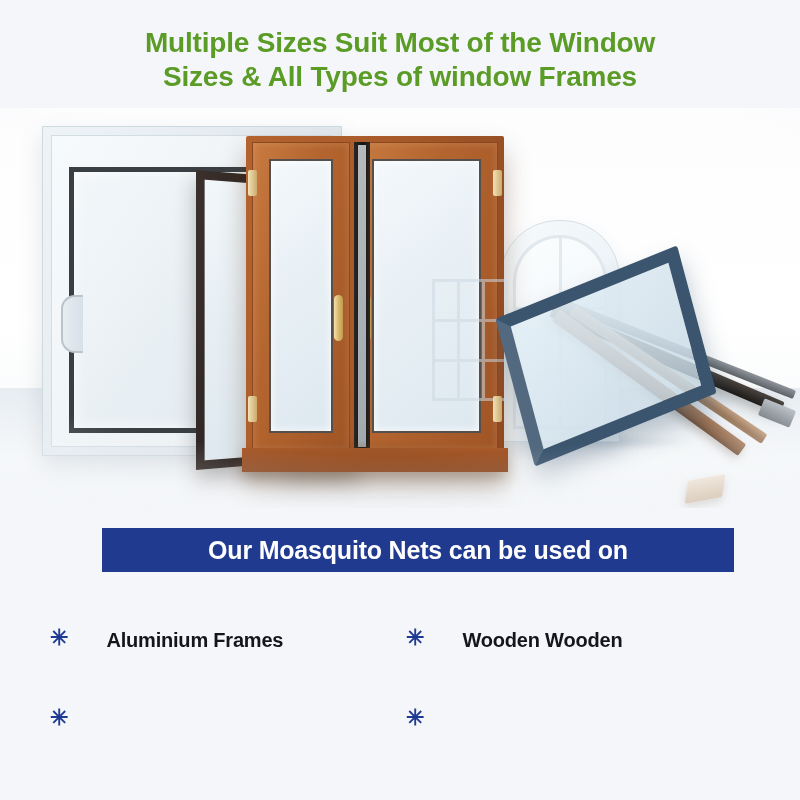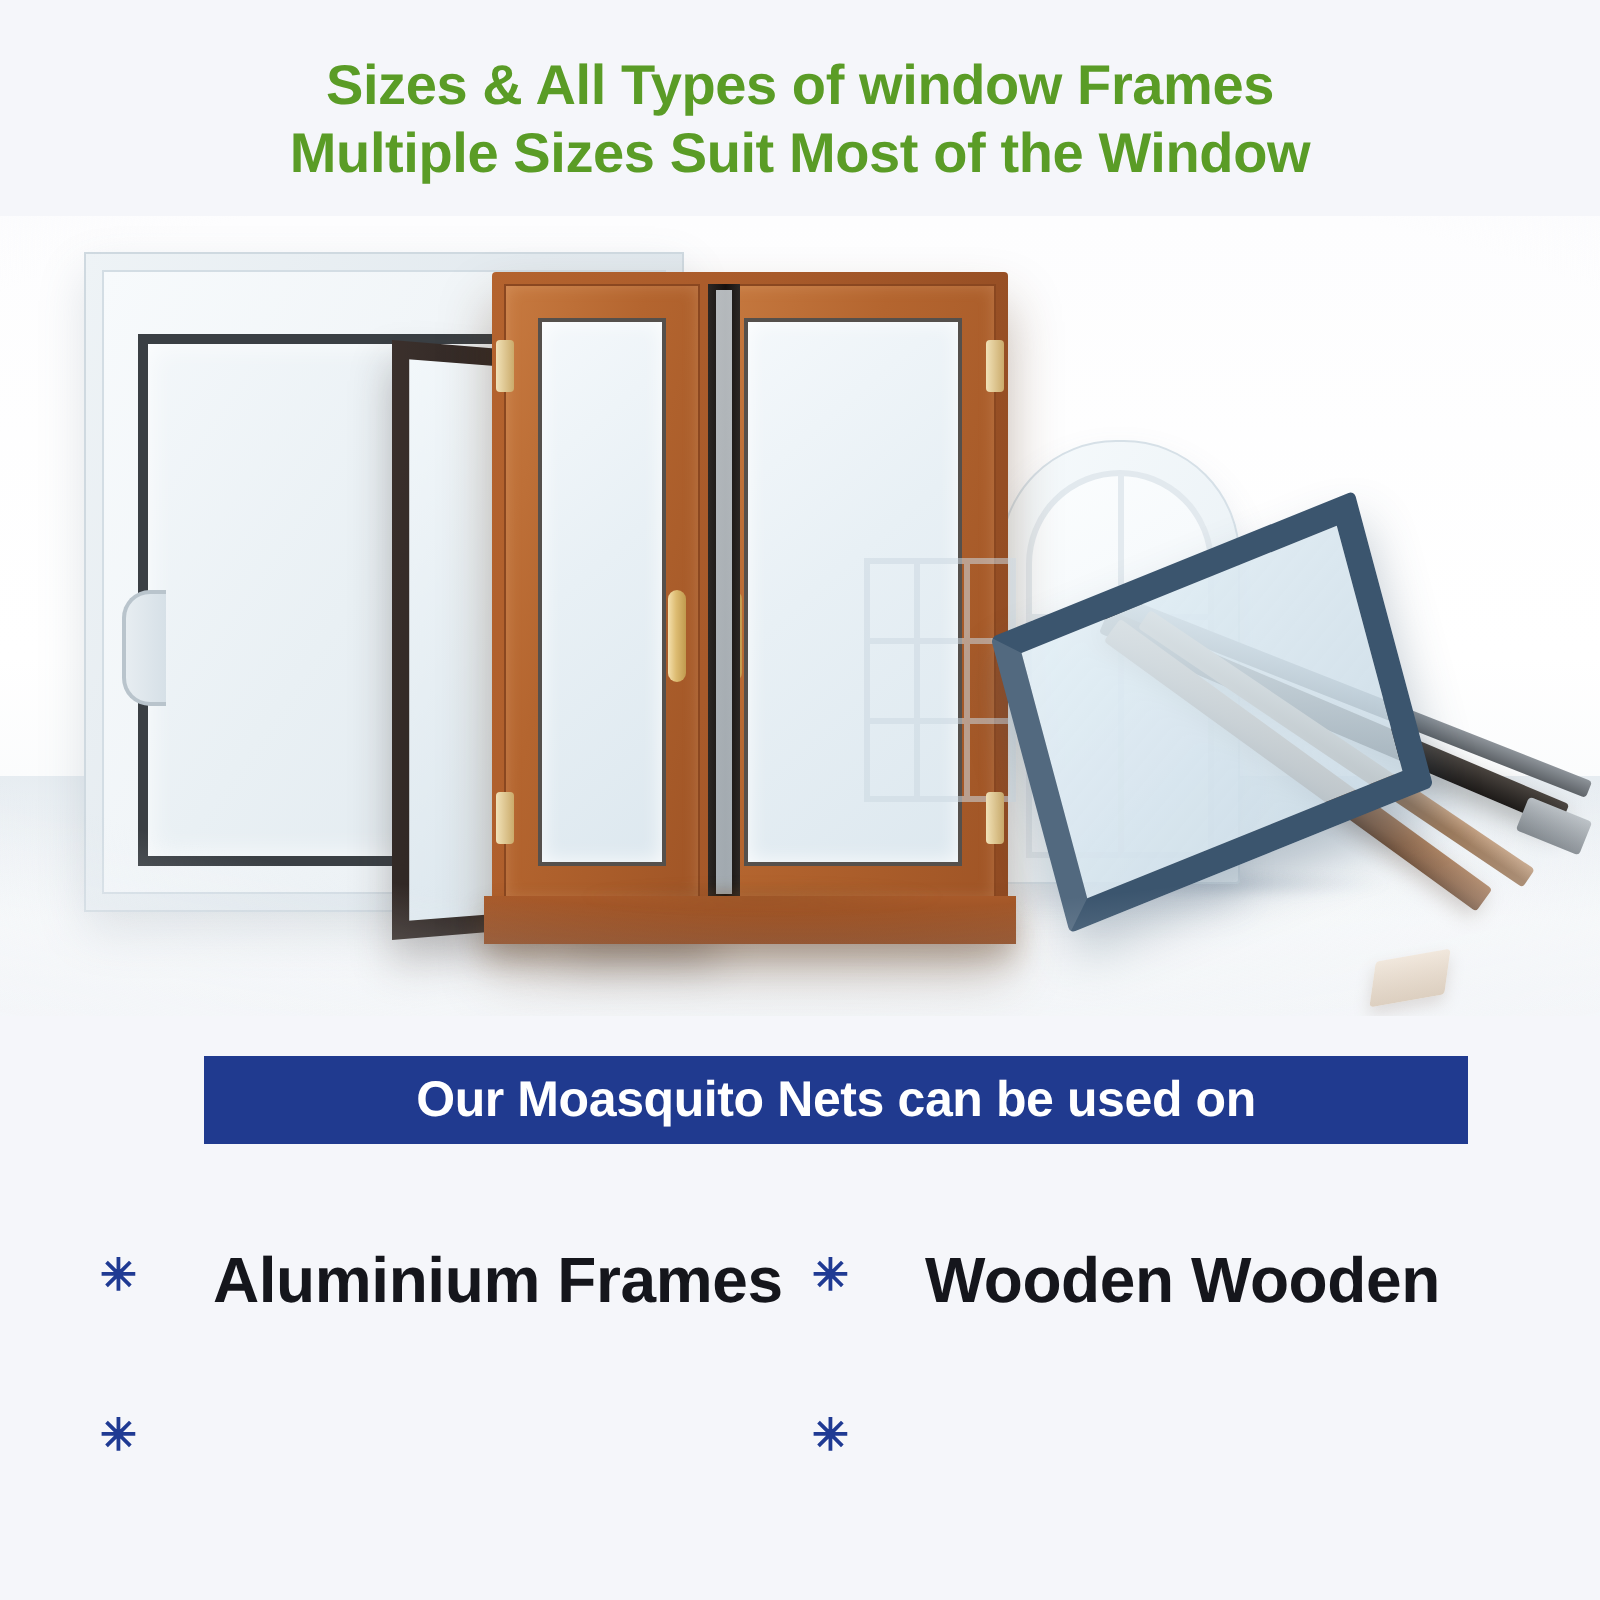--- a/index.html
+++ b/index.html
@@ -305,34 +305,34 @@
     color:#1f3a93;
     font-size:22px;
     font-weight:bold;
     line-height:1;
     margin-right:38px;
     flex:0 0 auto;
     transform: translateY(-2px);
   }
   .feat-label {
     color:#15161c;
-    font-size:32px;
+    font-size:20px;
     font-weight:bold;
     white-space:nowrap;
     letter-spacing:-0.2px;
   }
 </style>
 </head>
 <body>
 
 <div class="page">
 
   <div class="headline">
+    <span class="headline-line">Multiple Sizes Suit Most of the Window</span>
     <span class="headline-line">Sizes &amp; All Types of window Frames</span>
-    <span class="headline-line">Multiple Sizes Suit Most of the Window</span>
   </div>
 
   <div class="stage">
     <div class="floor"></div>
 
     <div class="shadow-blob sb1"></div>
     <div class="shadow-blob sb2"></div>
     <div class="shadow-blob sb4"></div>
 
     <div class="win-white">

